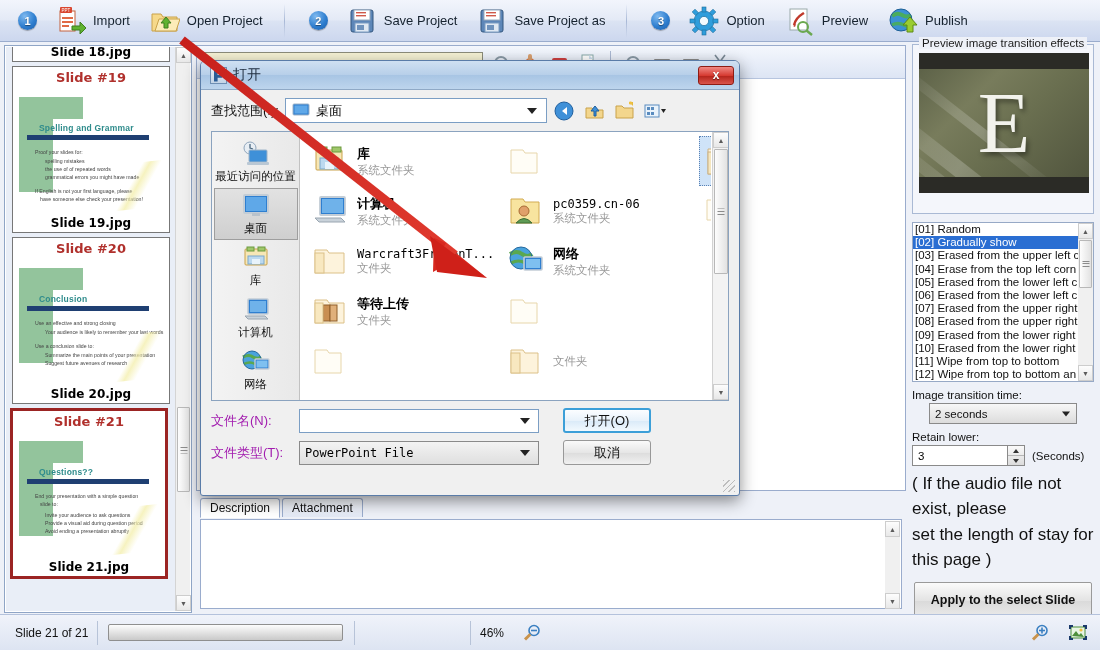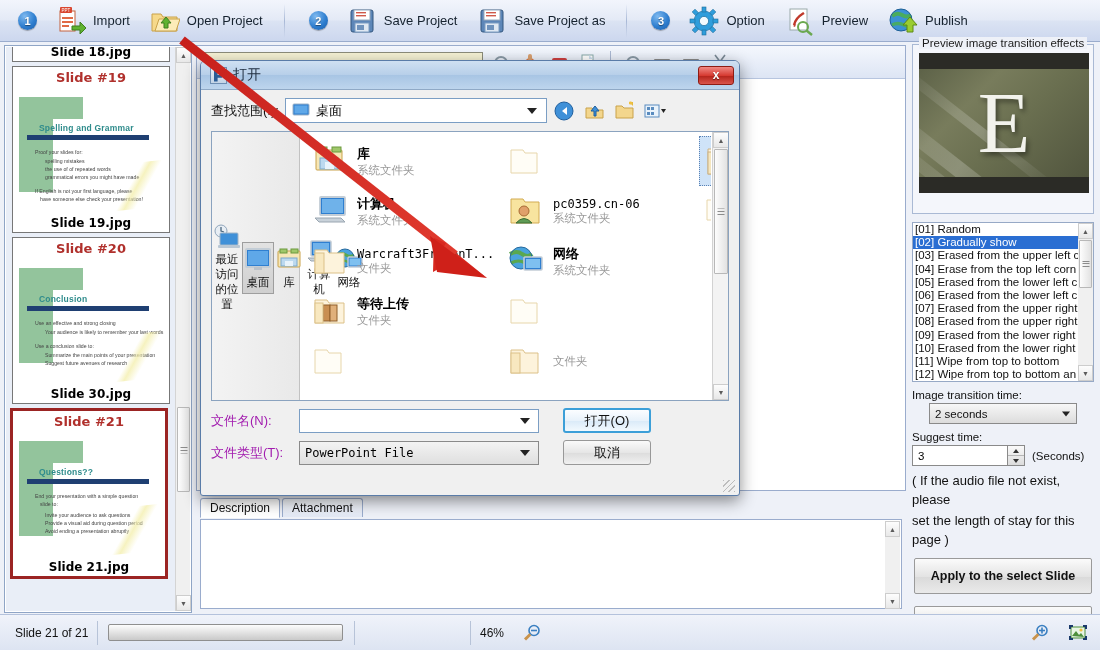--- a/index.html
+++ b/index.html
@@ -223,21 +223,21 @@
   }
   .spin-btns {
     width: 17px; height: 21px; border: 1px solid #8a8a8a; border-left: none;
     display: flex; flex-direction: column;
     background: linear-gradient(to bottom,#fafafa,#dcdcdc);
   }
   .spin-b { flex: 1; display: flex; align-items: center; justify-content: center; }
   .spin-b:first-child { border-bottom: 1px solid #b6b6b6; }
   .tri-up { width:0;height:0;border-left:3px solid transparent;border-right:3px solid transparent;border-bottom:4px solid #333; }
   .tri-dn { width:0;height:0;border-left:3px solid transparent;border-right:3px solid transparent;border-top:4px solid #333; }
-  .note { font-size: 13px; color: #111; margin: 6px 0 0 2px; line-height: 1.45; }
+  .note { font-size: 17px; color: #111; margin: 6px 0 0 2px; line-height: 1.45; }
   .applybtn {
     margin: 9px 4px 0; height: 36px;
     background: linear-gradient(to bottom,#fbfbfb,#e3e3e3 52%,#dadada 53%,#eaeaea);
     border: 1px solid #9a9a9a; border-radius: 2px;
     display: flex; align-items: center; justify-content: center;
     font-size: 12.5px; font-weight: bold; color: #111;
   }
 
   
   .statusbar {
@@ -305,21 +305,21 @@
   }
   .nav-ico { width: 24px; height: 22px; position: relative; }
   .files-wrap {
     position: relative; height: 270px; background: #fff;
     border: 1px solid #8ba3bf; overflow: hidden;
   }
   .places {
     position: absolute; left: 0; top: 0; width: 88px; height: 268px;
     background: linear-gradient(to right,#f3f3f3,#e9e9e9);
     border-right: 1px solid #c2c2c2;
-    display: flex; flex-direction: row; align-items: center; padding-top: 4px;
+    display: flex; flex-direction: column; align-items: center; padding-top: 4px;
   }
   .place {
     width: 84px; height: 52px; display: flex; flex-direction: column;
     align-items: center; justify-content: center; gap: 1px;
     font-size: 11.5px; color: #111; text-align: center;
   }
   .place.sel {
     background: linear-gradient(to bottom,#e2e2e2,#cfcfcf);
     border: 1px solid #9e9e9e;
   }
@@ -538,21 +538,21 @@
           <div class="th-green2"></div>
           <div class="th-h">Conclusion</div>
           <div class="th-bar"></div>
           <div class="th-line" style="left:22px;top:62px;">Use an effective and strong closing</div>
           <div class="th-line" style="left:32px;top:71px;">Your audience is likely to remember your last words</div>
           <div class="th-line" style="left:22px;top:85px;">Use a conclusion slide to:</div>
           <div class="th-line" style="left:32px;top:94px;">Summarize the main points of your presentation</div>
           <div class="th-line" style="left:32px;top:102px;">Suggest future avenues of research</div>
           <div class="th-swoosh"></div>
         </div>
-        <div class="th-cap">Slide 30.jpg</div>
+        <div class="th-cap">Slide 20.jpg</div>
       </div>
 
       <div class="thumb sel">
         <div class="th-title">Slide #21</div>
         <div class="th-body">
           <div class="th-green"></div>
           <div class="th-green2"></div>
           <div class="th-h">Questions??</div>
           <div class="th-bar"></div>
           <div class="th-line" style="left:22px;top:62px;">End your presentation with a simple question</div>
@@ -676,21 +676,21 @@
         </div>
       </div>
     </div>
 
     <div class="lbl">Image transition time:</div>
     <div class="combo">
       <span>2 seconds</span>
       <span class="caret"></span>
     </div>
 
-    <div class="lbl">Suggest time:</div>
+    <div class="lbl">Retain lower:</div>
     <div class="spin-row">
       <div class="spin-box">3</div>
       <div class="spin-btns">
         <div class="spin-b">
             <div class="tri-up"></div>
           </div>
         <div class="spin-b">
             <div class="tri-dn"></div>
           </div>
       </div>

